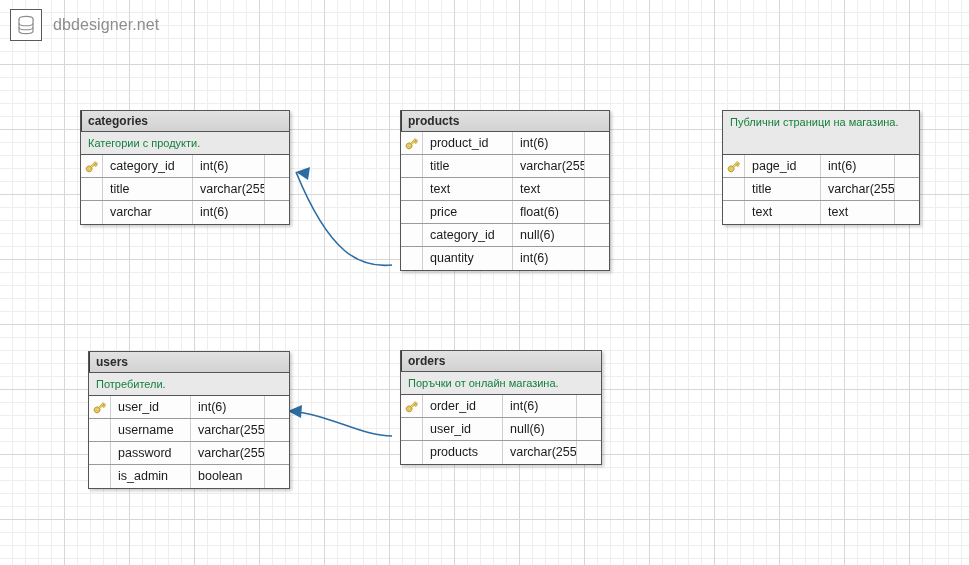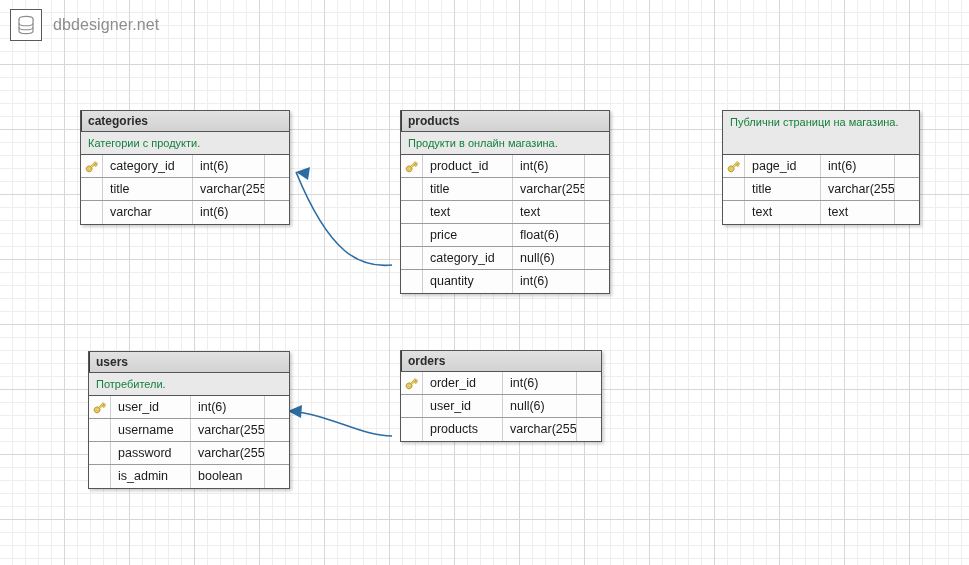--- a/index.html
+++ b/index.html
@@ -194,21 +194,20 @@
           <div class="row">
             <div class="cell-key"></div>
             <div class="cell-name" style="flex: 0 0 90px;">varchar</div>
             <div class="cell-type">int(6)</div>
             <div class="cell-tail"></div>
           </div>
         </div>
       </div>
       <div class="table" style="left: 400px; top: 110px; width: 210px;">
         <div class="tbl-header">products</div>
-        <div class="tbl-desc">Продукти в онлайн магазина.</div>
         <div class="rows">
           <div class="row">
             <div class="cell-key">
               <svg width="15" height="15" viewBox="0 0 16 16" class="key-ico">
                 <g transform="rotate(-45 8 8)">
                   <circle cx="4.4" cy="8" r="3.1" fill="#f2d769" stroke="#b8952a" stroke-width="1"></circle>
                   <circle cx="4.4" cy="8" r="1.15" fill="#ffffff" stroke="#b8952a" stroke-width="0.7"></circle>
                   <rect x="7" y="7.1" width="7.4" height="1.9" fill="#f2d769" stroke="#b8952a" stroke-width="0.8"></rect>
                   <rect x="11.1" y="8.9" width="1.5" height="2.4" fill="#f2d769" stroke="#b8952a" stroke-width="0.8"></rect>
                   <rect x="13.3" y="8.9" width="1.3" height="1.8" fill="#f2d769" stroke="#b8952a" stroke-width="0.8"></rect>
@@ -319,20 +318,21 @@
           <div class="row">
             <div class="cell-key"></div>
             <div class="cell-name" style="flex: 0 0 80px;">is_admin</div>
             <div class="cell-type">boolean</div>
             <div class="cell-tail"></div>
           </div>
         </div>
       </div>
       <div class="table" style="left: 400px; top: 350px; width: 202px;">
         <div class="tbl-header">orders</div>
+        <div class="tbl-desc">Поръчки от онлайн магазина.</div>
         <div class="rows">
           <div class="row">
             <div class="cell-key">
               <svg width="15" height="15" viewBox="0 0 16 16" class="key-ico">
                 <g transform="rotate(-45 8 8)">
                   <circle cx="4.4" cy="8" r="3.1" fill="#f2d769" stroke="#b8952a" stroke-width="1"></circle>
                   <circle cx="4.4" cy="8" r="1.15" fill="#ffffff" stroke="#b8952a" stroke-width="0.7"></circle>
                   <rect x="7" y="7.1" width="7.4" height="1.9" fill="#f2d769" stroke="#b8952a" stroke-width="0.8"></rect>
                   <rect x="11.1" y="8.9" width="1.5" height="2.4" fill="#f2d769" stroke="#b8952a" stroke-width="0.8"></rect>
                   <rect x="13.3" y="8.9" width="1.3" height="1.8" fill="#f2d769" stroke="#b8952a" stroke-width="0.8"></rect>

